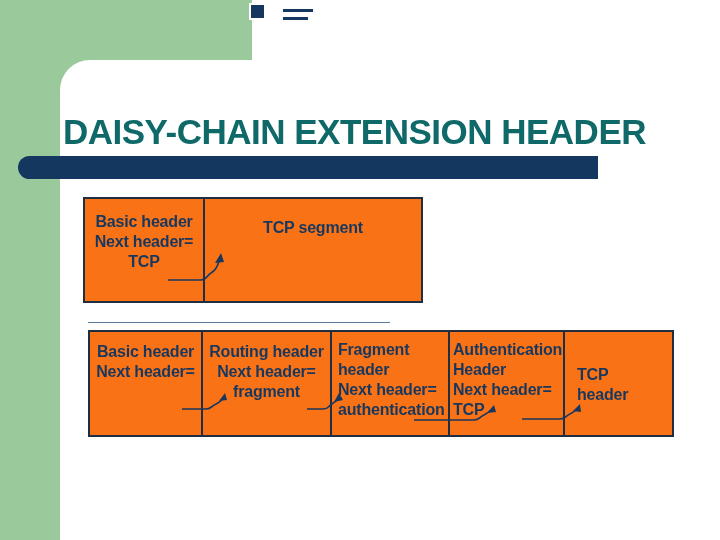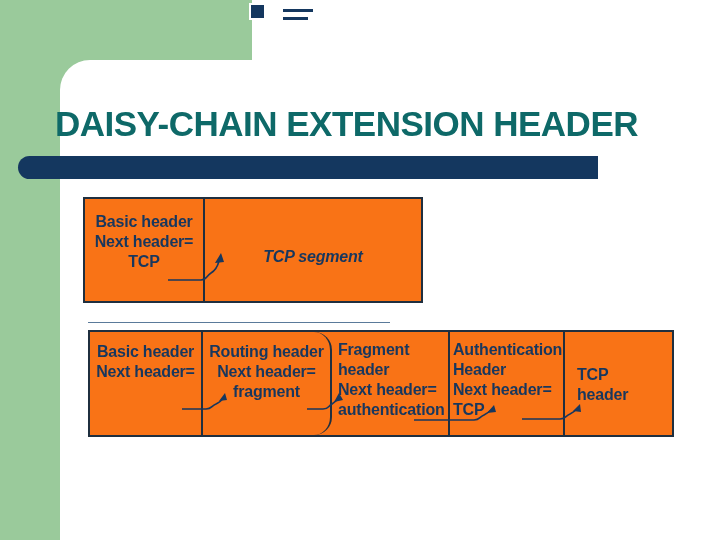--- a/index.html
+++ b/index.html
@@ -16,43 +16,43 @@
   .green-left{position:absolute;left:0;top:0;width:60px;height:540px;background:var(--green);z-index:0;}
   .corner-notch{position:absolute;left:60px;top:60px;width:34px;height:34px;background:var(--green);z-index:0;}
   .panel{position:absolute;left:60px;top:60px;width:660px;height:480px;background:#fff;border-top-left-radius:30px;z-index:1;}
 
   .deco-square{position:absolute;left:251px;top:5px;width:13px;height:13px;background:var(--navy);box-shadow:0 0 0 2px #ffffff;z-index:2;}
   .deco-line{position:absolute;height:3px;background:var(--navy);z-index:2;}
   .deco-line.l1{left:283px;top:9px;width:30px;}
   .deco-line.l2{left:283px;top:17px;width:25px;}
 
   .title{
-    position:absolute;left:47px;top:96px;margin:8px;z-index:2;
+    position:absolute;left:47px;top:96px;margin:16px;z-index:2;
     font-size:35px;font-weight:bold;color:var(--teal);
     letter-spacing:-0.5px;white-space:nowrap;
   }
   .title-bar{
     position:absolute;left:18px;top:156px;width:580px;height:23px;
     background:var(--navy);border-radius:12px 0 0 12px;z-index:2;
   }
   .stray-line{position:absolute;left:88px;top:322px;width:302px;height:1px;background:#5a7a9a;z-index:2;}
 
   .box{position:absolute;display:flex;border:2px solid var(--box_border);background:#f97316;z-index:2;}
   .box1{left:83px;top:197px;width:336px;height:102px;}
   .box2{left:88px;top:330px;width:582px;height:103px;}
   .cell{
     box-sizing:border-box;height:100%;
     color:var(--box_text);font-weight:bold;font-size:16px;line-height:20px;
     letter-spacing:-0.2px;white-space:nowrap;
   }
   .cell.div{border-right:2px solid var(--box_border);}
   .b1c1{width:120px;text-align:center;padding-top:13px;}
-  .b1c2{flex:1;text-align:center;padding-top:48px;font-style:italic;}
+  .b1c2{flex:1;text-align:center;padding-top:19px;}
   .b2cA{width:113px;text-align:center;padding-top:10px;}
-  .b2cB{width:129px;text-align:center;padding-top:10px;border-radius:18px;}
+  .b2cB{width:129px;text-align:center;padding-top:10px;}
   .b2cC{width:118px;padding:8px 0 0 6px;}
   .b2cD{width:115px;padding:8px 0 0 3px;}
   .b2cE{flex:1;padding:33px 0 0 12px;}
 
   svg.arrow{position:absolute;z-index:3;overflow:visible;}
   svg.arrow path{fill:none;stroke:var(--box_text);stroke-width:1.6;}
   svg.arrow polygon{fill:var(--box_text);stroke:none;}
 </style>
 </head>
 <body>

